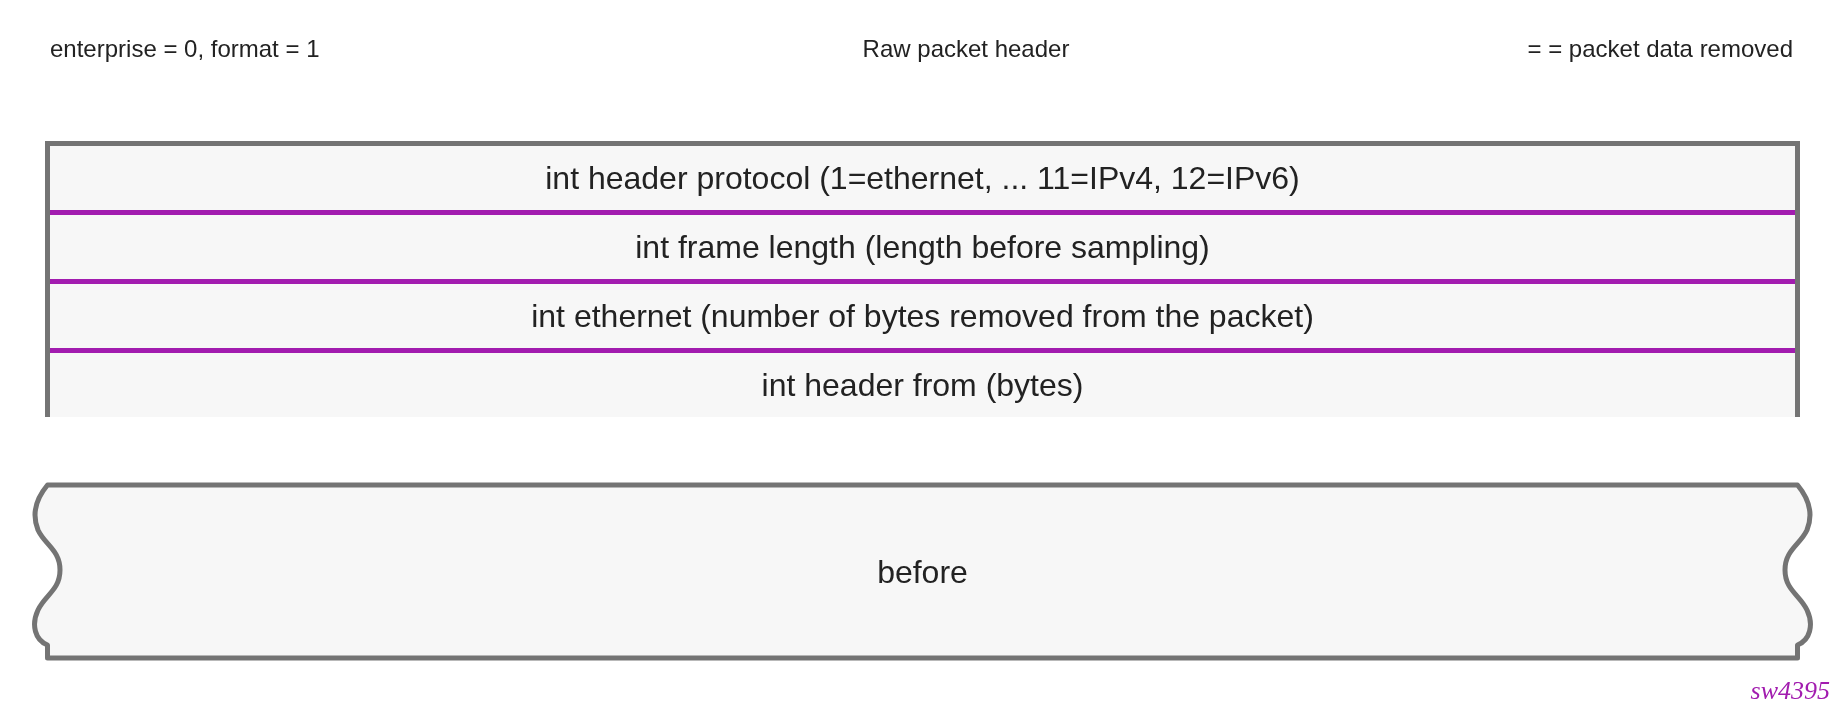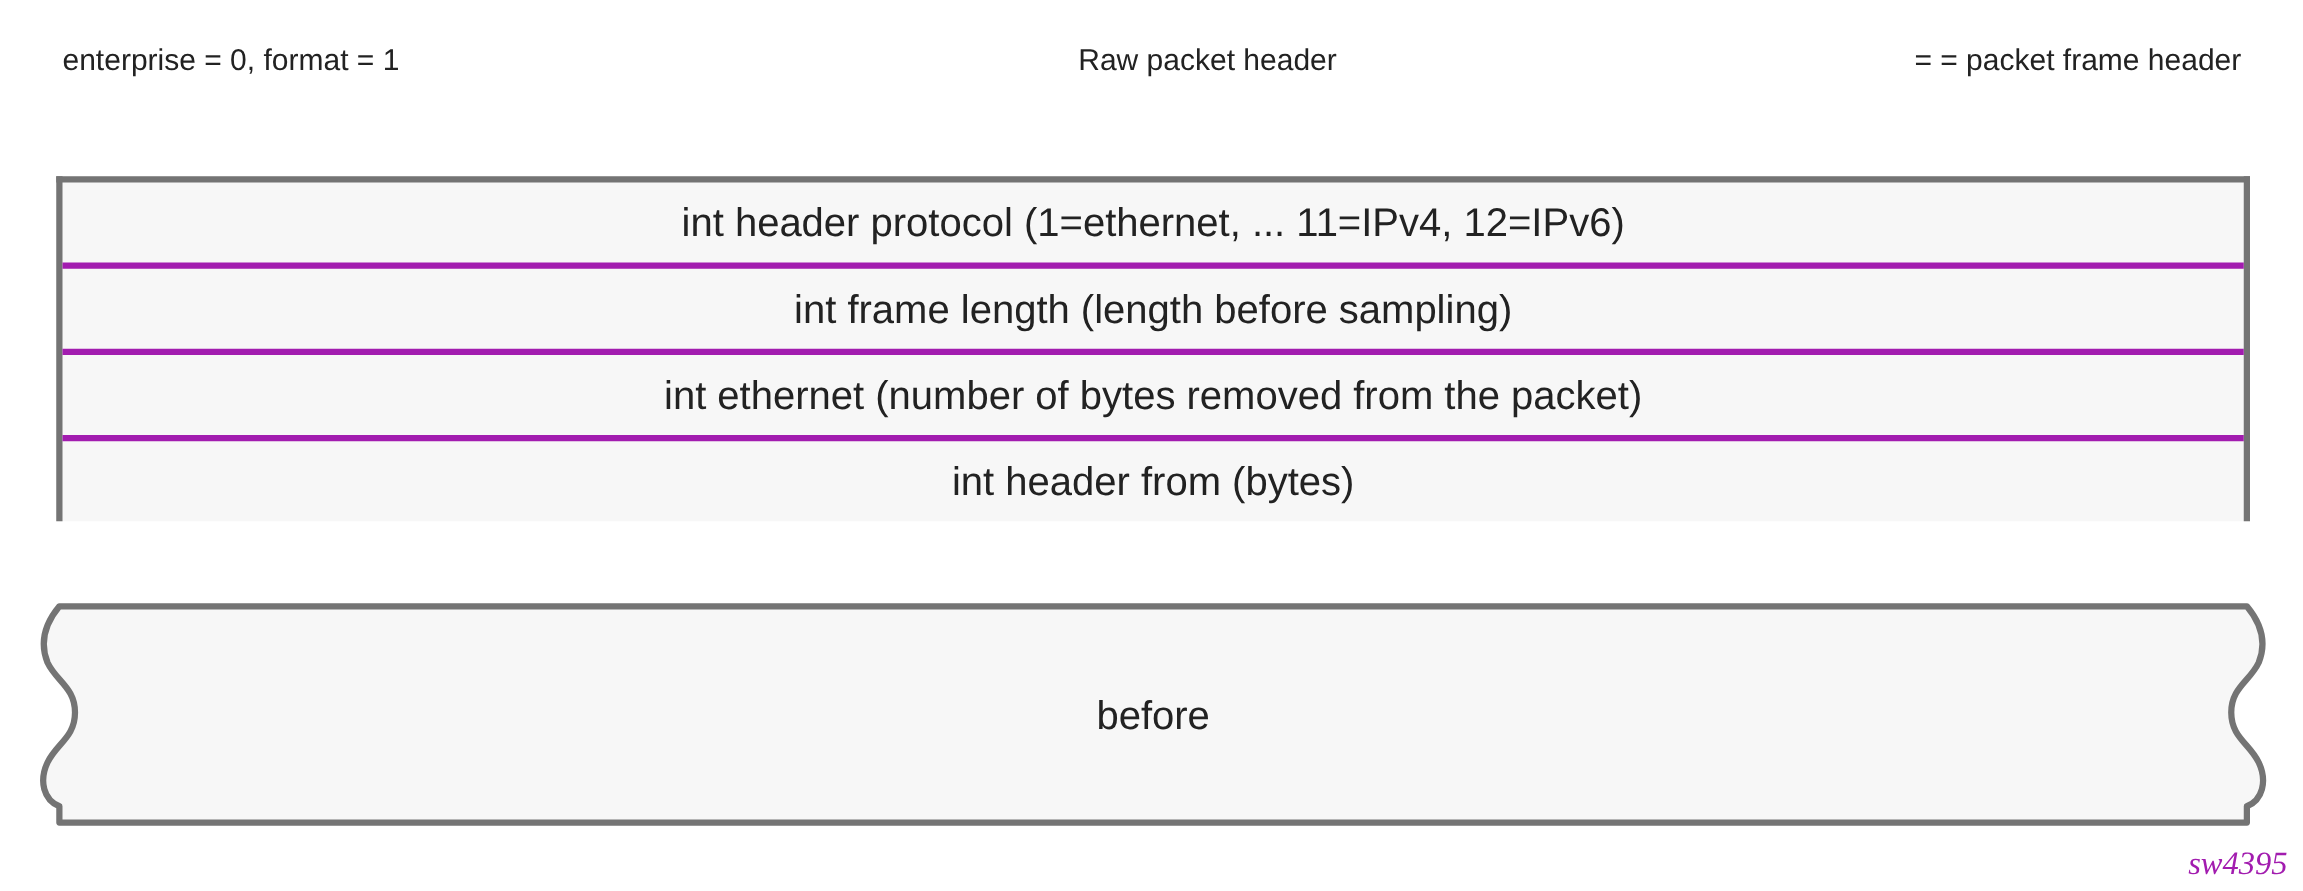--- a/index.html
+++ b/index.html
@@ -86,21 +86,21 @@
 </head>
 <body>
 
 <div class="canvas">
 
   <div class="lbl left">enterprise = 0, format = 1</div>
 
   <div class="lbl center">Raw packet header</div>
 
   <div class="lbl right">
-    <div>= = packet frame header</div>
+    <div>= = packet data removed</div>
   </div>
 
   <div class="box">
     <div class="row">
       <span>int header protocol (1=ethernet, ... 11=IPv4, 12=IPv6)</span>
     </div>
     <div class="row">
       <span>int frame length (length before sampling)</span>
     </div>
     <div class="row">

